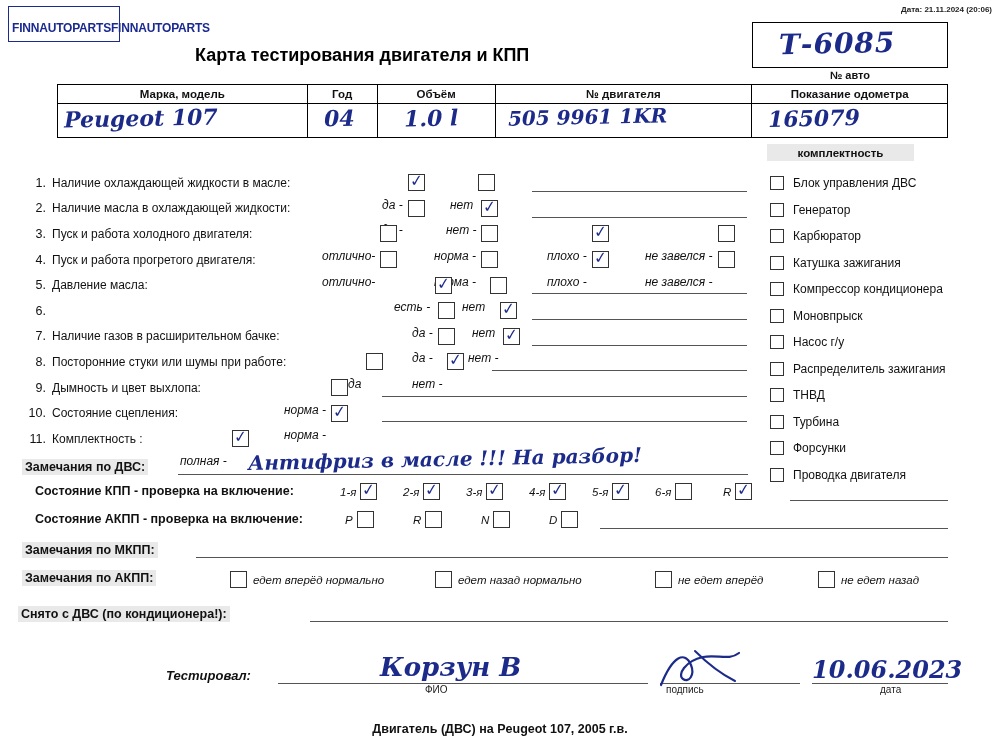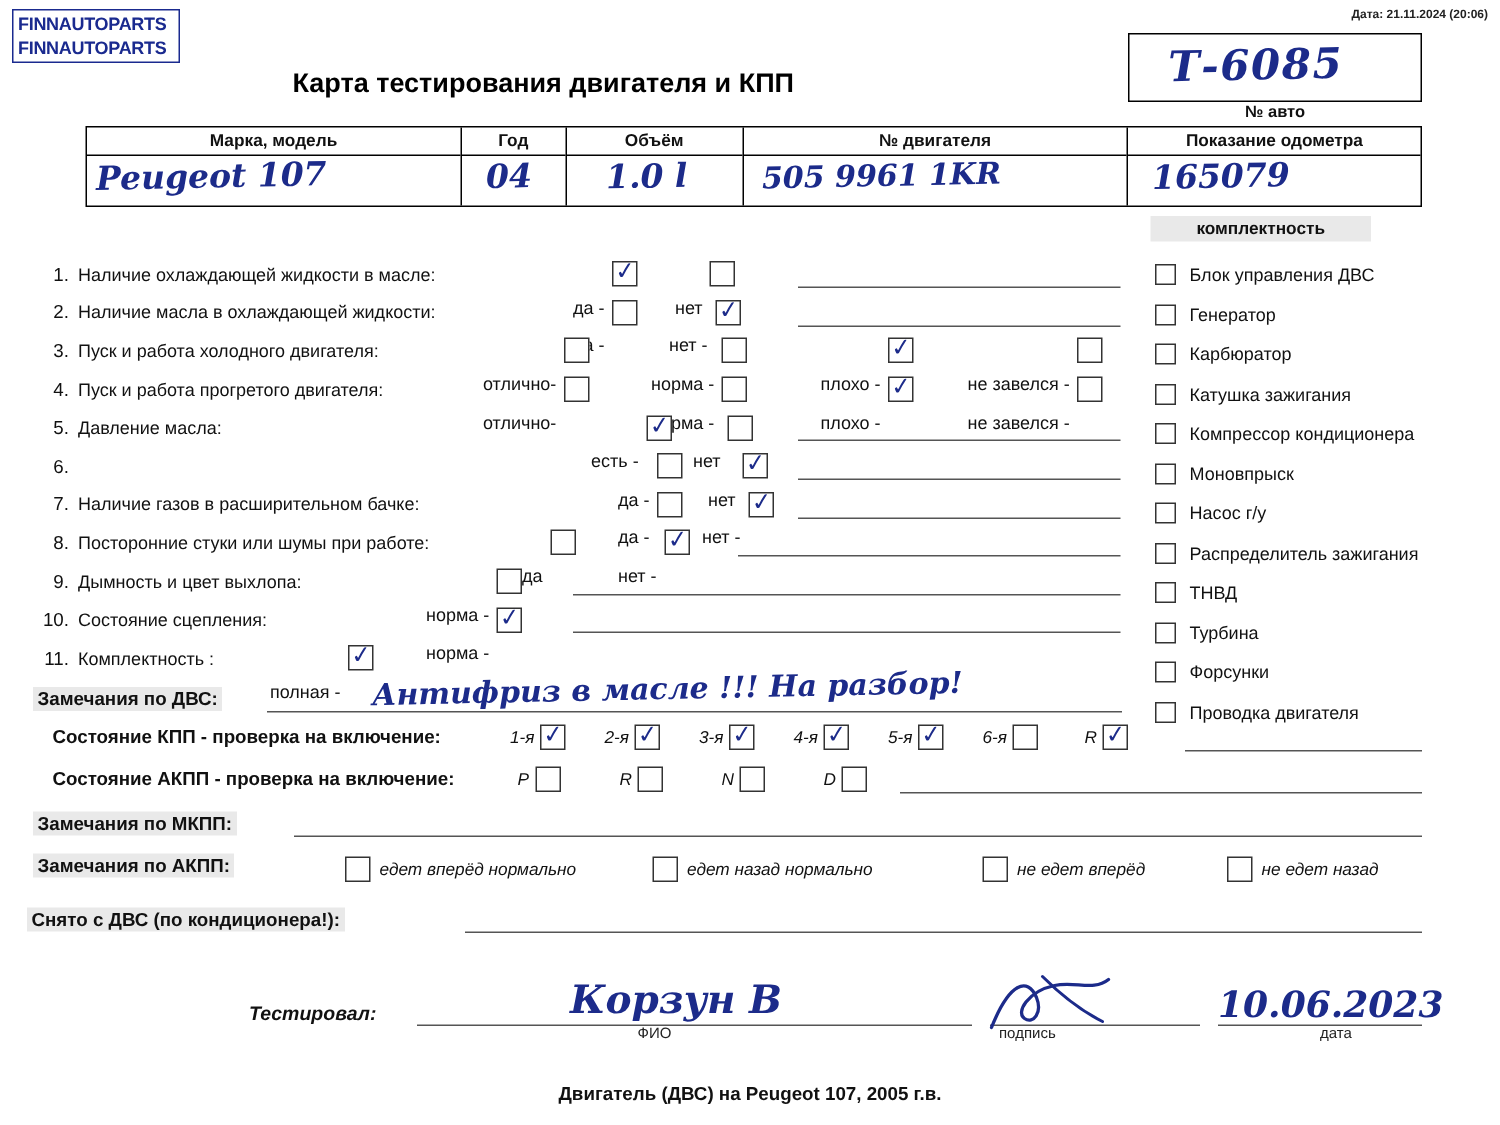--- a/index.html
+++ b/index.html
@@ -12,22 +12,22 @@
     position: relative;
     overflow: hidden;
   }
   .page { position: relative; width: 1000px; height: 750px; }
 
   
   .logo-box {
     position: absolute; left: 8px; top: 6px;
     width: 112px; height: 36px;
     border: 1px solid #1a2a8f;
-    display: flex; flex-direction: column; justify-content: space-around;
-    padding: 1px 3px;
+    display: flex; flex-direction: row; justify-content: space-around;
+    padding: 14px 3px;
   }
   .logo-line {
     font-family: "Liberation Sans", sans-serif;
     font-weight: bold; font-size: 12px; color: #1a2a8f;
     letter-spacing: -0.2px;
     line-height: 14px;
   }
 
   
   .date-stamp {
@@ -112,21 +112,21 @@
   .qrow {
     position: relative;
     height: 25.6px;
     font-size: 12.5px;
     display: flex; align-items: center;
   }
   .qnum { width: 24px; text-align: right; margin-right: 6px; font-size: 12.5px; }
   .qtext { font-size: 12px; }
 
   .opt { position: absolute; display: flex; align-items: center; font-size: 12px; }
-  .opt .lbl { margin-right: 5px; white-space: nowrap; margin-top: 44px; }
+  .opt .lbl { font-style: italic; margin-right: 5px; white-space: nowrap; margin-top: 44px; }
   .box {
     width: 17px; height: 17px; border: 1px solid #333; background: #fff;
     position: relative;
   }
   .box.checked::after {
     content: "✓";
     position: absolute; left: 1px; top: -4px;
     font-size: 16px; color: #1c2b8a;
     font-family: "DejaVu Sans", sans-serif;
     transform: rotate(-6deg);

